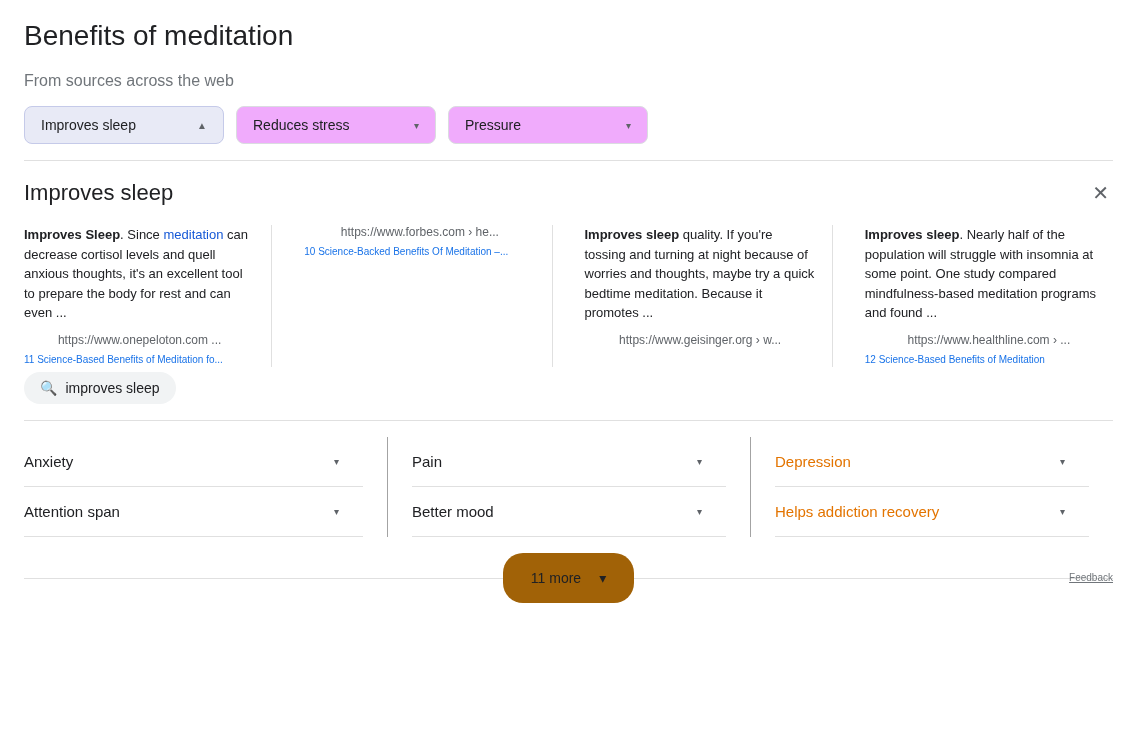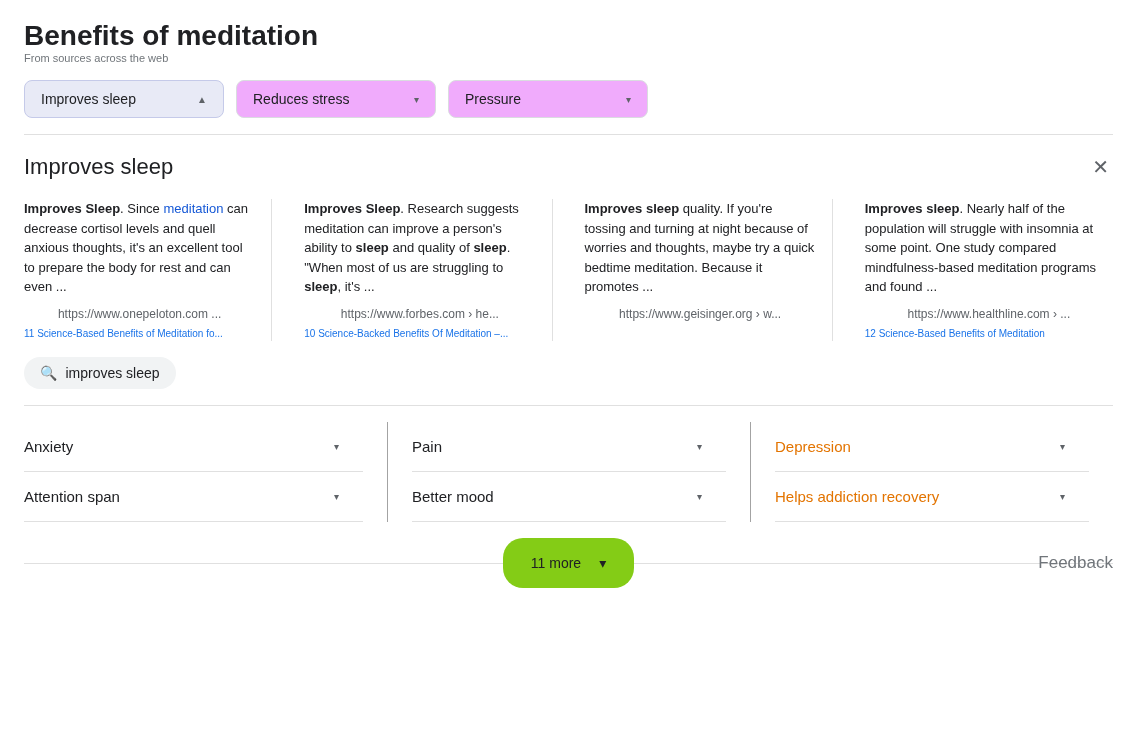--- a/index.html
+++ b/index.html
@@ -7,27 +7,27 @@
       font-family: Arial, sans-serif;
       background: #fff;
       color: #202124;
       font-size: 14px;
       padding: 20px 24px;
       max-width: 1137px;
     }
 
     .page-title {
       font-size: 28px;
-      font-weight: 700;
-      color: #202124;
-      margin-bottom: 0;
+      font-weight: 400;
+      color: #202124;
+      margin-bottom: 20px;
     }
 
     .page-subtitle {
-      font-size: 11px;
+      font-size: 16px;
       color: #70757a;
       margin-bottom: 16px;
     }
 
     
     .filter-tabs {
       display: flex;
       gap: 0;
       margin-bottom: 0;
     }
@@ -91,21 +91,21 @@
       padding: 4px;
       background: none;
       border: none;
     }
 
     
     .cards-grid {
       display: grid;
       grid-template-columns: repeat(4, 1fr);
       gap: 32px;
-      margin-bottom: 16px;
+      margin-bottom: 5px;
     }
 
     .card {
       display: flex;
       flex-direction: column;
       border-right: 1px solid #e0e0e0;
       padding-right: 16px;
     }
 
     .card:last-child {
@@ -200,38 +200,39 @@
     
     .more-section {
       display: flex;
       justify-content: center;
       align-items: center;
       margin-top: 16px;
       position: relative;
     }
 
     .more-btn {
-      background: #84cc16;
+      background: #a16207;
       border: none;
       border-radius: 20px;
       padding: 17px 28px;
       font-size: 14px;
       cursor: pointer;
       color: #202124;
       display: flex;
       align-items: center;
       gap: 18px;
     }
 
     .feedback-link {
       position: absolute;
       right: 0;
-      font-size: 17px;
+      font-size: 10px;
       color: #70757a;
       cursor: pointer;
+      text-decoration: underline;
     }
 
     .highlight-blue {
       color: #1558d6;
       font-weight: 400;
     }
   </style>
 </head>
 <body>
 
@@ -264,23 +265,20 @@
 
   <div class="card">
     <p class="card-text">
       <strong>Improves Sleep</strong>. Since <span class="highlight-blue">meditation</span> can decrease cortisol levels and quell anxious thoughts, it's an excellent tool to prepare the body for rest and can even ...
     </p>
     <p class="card-url">https://www.onepeloton.com ...</p>
     <a class="card-link">11 Science-Based Benefits of Meditation fo...</a>
   </div>
 
   <div class="card">
-    <p class="card-text">
-      <strong>Improves Sleep</strong>. Research suggests meditation can improve a person's ability to <strong>sleep</strong> and quality of <strong>sleep</strong>. "When most of us are struggling to <strong>sleep</strong>, it's ...
-    </p>
     <p class="card-url">https://www.forbes.com › he...</p>
     <a class="card-link">10 Science-Backed Benefits Of Meditation –...</a>
   </div>
 
   <div class="card">
     <p class="card-text">
       <strong>Improves sleep</strong> quality. If you're tossing and turning at night because of worries and thoughts, maybe try a quick bedtime meditation. Because it promotes ...
     </p>
     <p class="card-url">https://www.geisinger.org › w...</p>
   </div>

